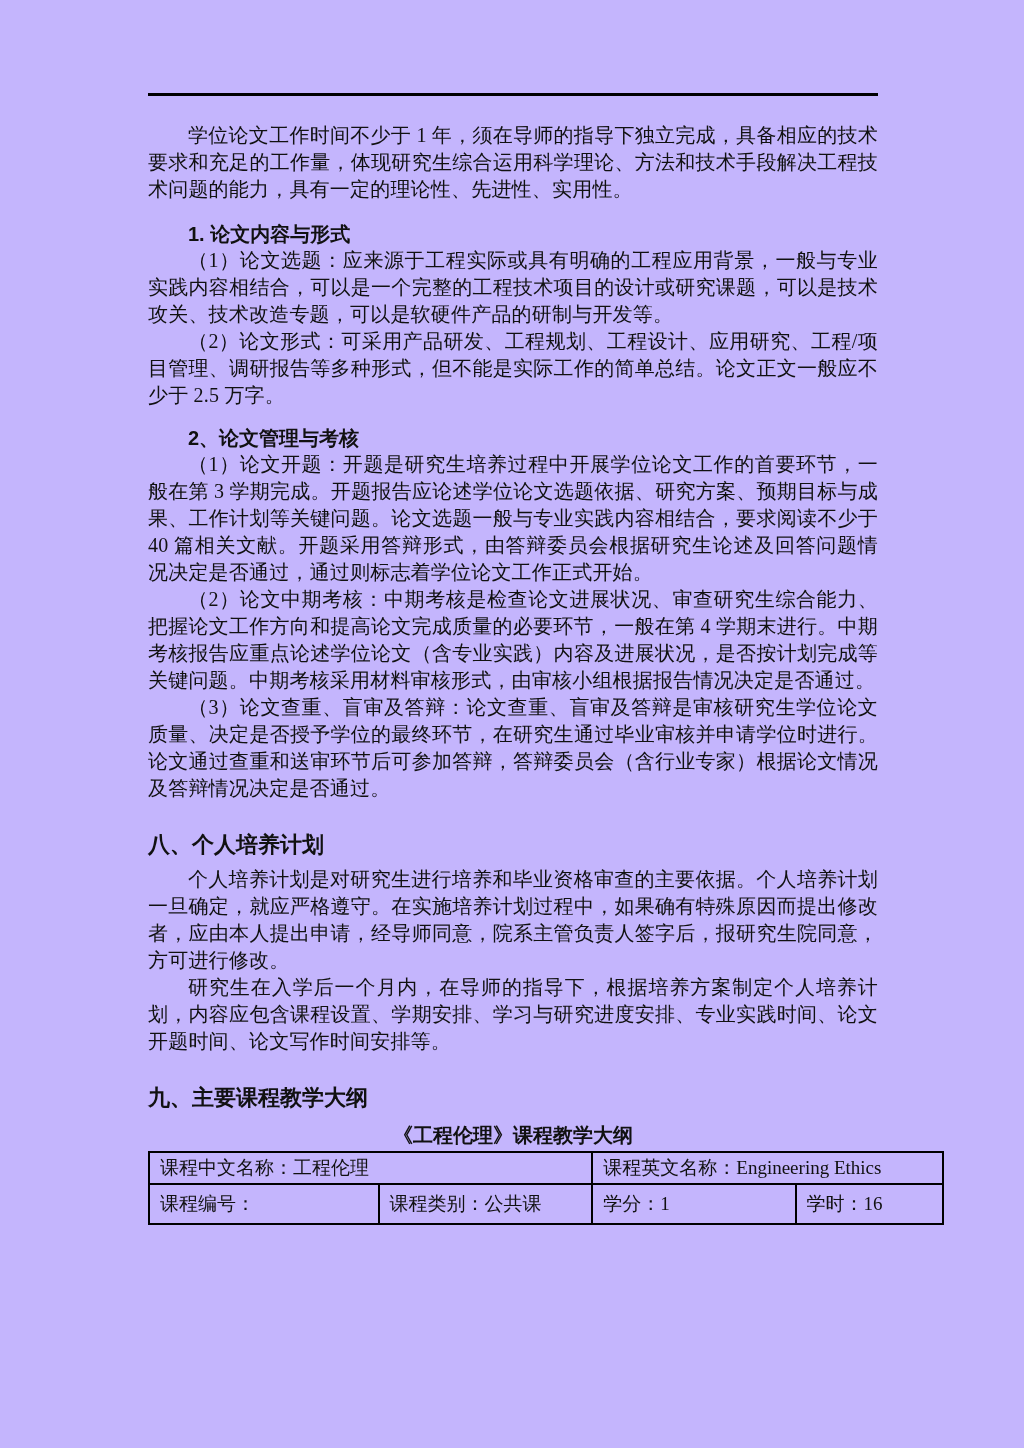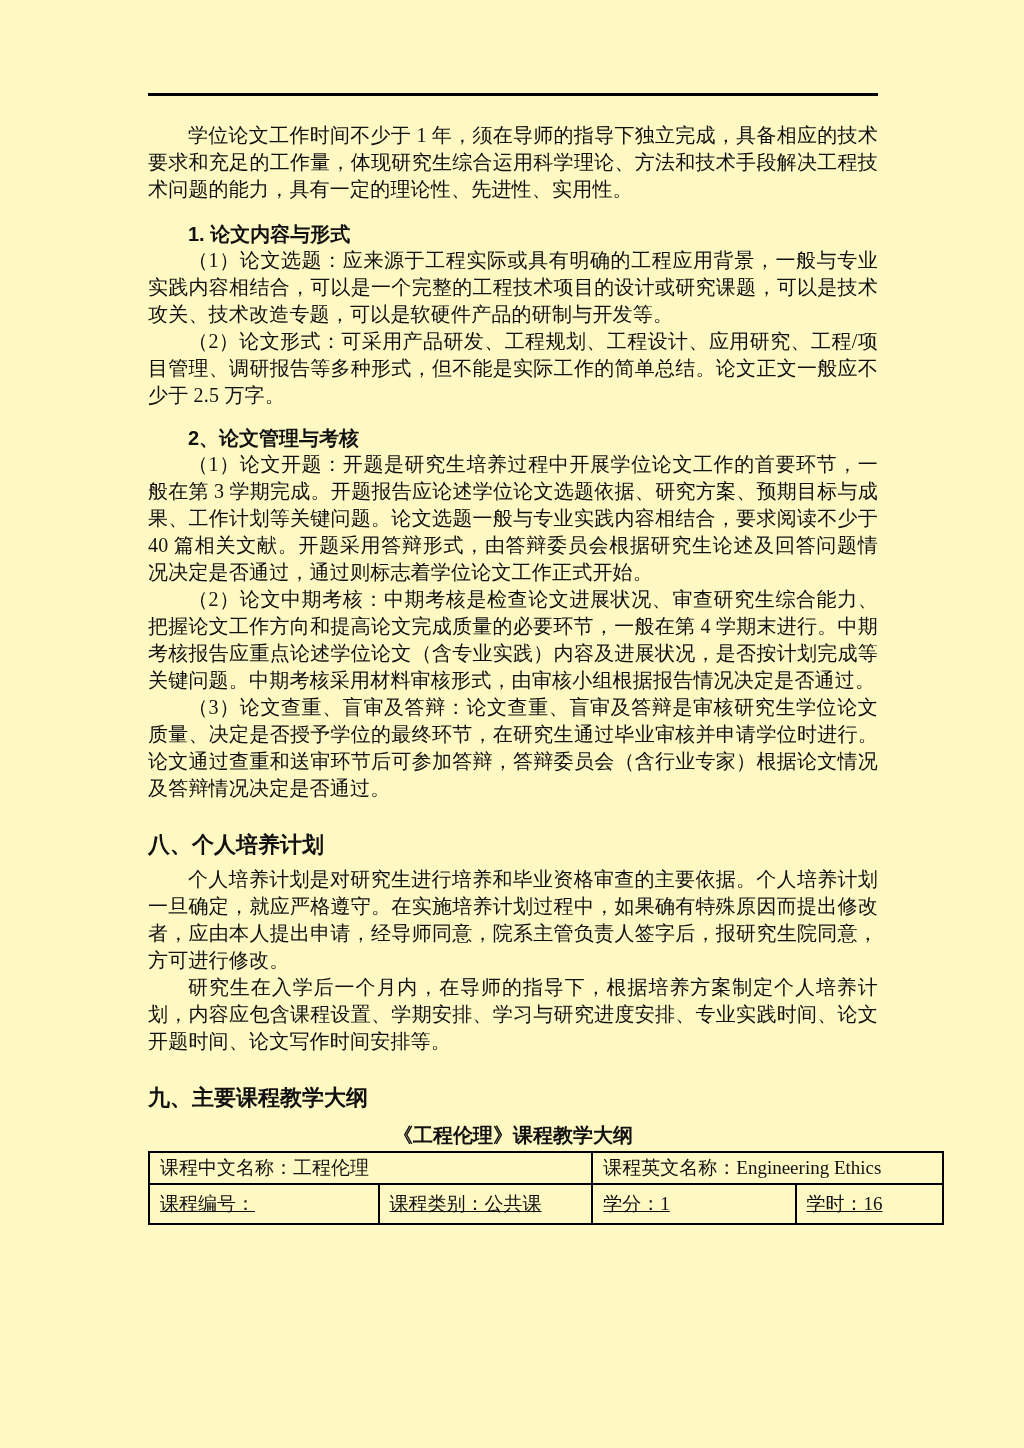--- a/index.html
+++ b/index.html
@@ -4,21 +4,21 @@
 <style>
   html, body {
     margin: 0;
     padding: 0;
     background: #ffffff;
   }
   .page {
     position: relative;
     width: 1024px;
     height: 1448px;
-    background: #fef9c3;
+    background: #c4b5fd;
     color: #111111;
     font-family: "Liberation Serif", "DejaVu Serif", serif;
     overflow: hidden;
   }
   .content {
     position: absolute;
     left: 148px;
     top: 0;
     width: 730px;
   }
@@ -75,21 +75,21 @@
   }
   table.course-table td {
     border: 2px solid #000000;
     font-size: 19px;
     padding: 2px 10px;
     vertical-align: middle;
     white-space: nowrap;
     overflow: hidden;
   }
   tr.row-1 td { height: 26px; }
-  tr.row-2 td { height: 34px; text-decoration: underline; }
+  tr.row-2 td { height: 34px; }
   td.cell-center { }
 </style>
 </head>
 <body>
 
 <div class="page">
   <div class="content">
 
     <div class="top-rule"></div>
 

